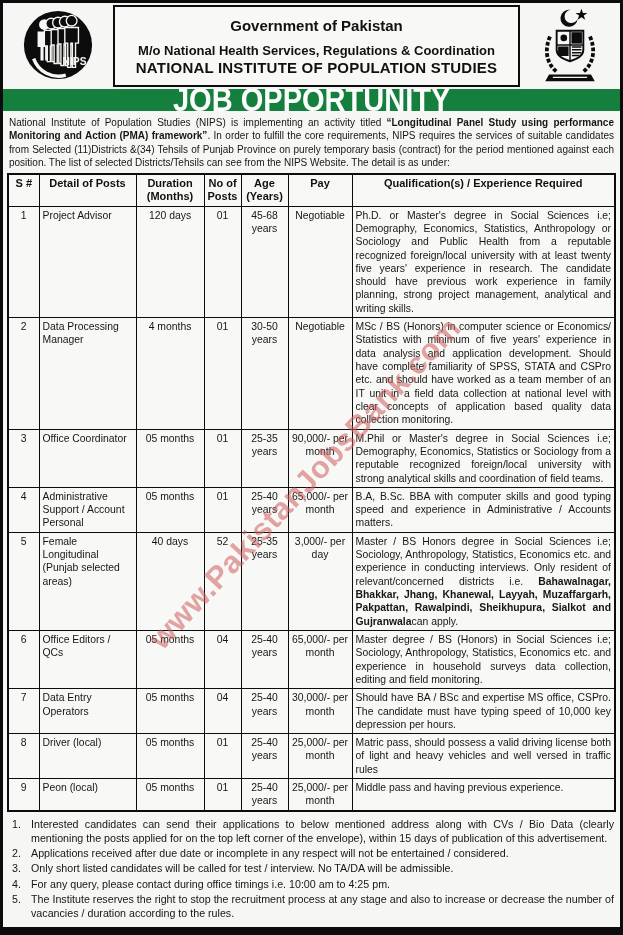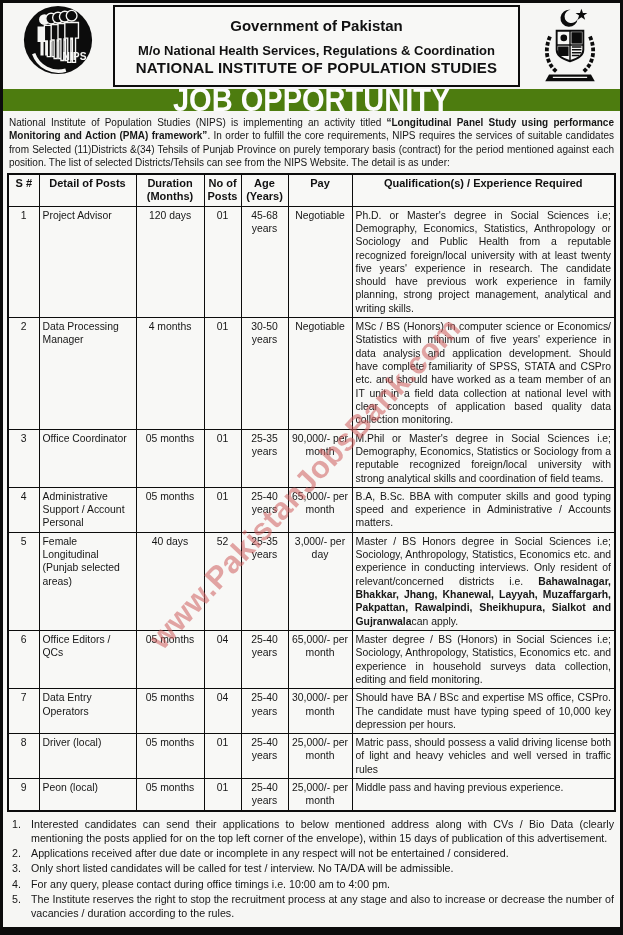--- a/index.html
+++ b/index.html
@@ -7,39 +7,39 @@
   body { font-family: "Liberation Sans", "DejaVu Sans", sans-serif; }
   .page {
     width: 623px; min-height: 935px; margin: 0 auto;
     background: #0c0c0c; padding: 3px; position: relative;
   }
   
   .masthead {
     display: flex; background: #f3f3f1; height: 86px; align-items: stretch;
   }
   .logo-cell {
-    width: 110px; display: flex; align-items: flex-start; justify-content: center;
+    width: 110px; display: flex; align-items: center; justify-content: center;
     background: #f6f6f4;
   }
   .title-cell {
     flex: 1; border: 2px solid #0c0c0c; background: #f8f8f6;
     margin: 2px 0; display: flex; flex-direction: column;
     align-items: center; justify-content: center; text-align: right;
     padding: 2px 4px;
   }
   .gov-line       { font-weight: bold; font-size: 15px; color: #111; }
   .ministry-line  { font-weight: bold; font-size: 13px; color: #111; margin-top: 9px; }
   .institute-line { font-weight: bold; font-size: 15px;  color: #111; margin-top: 1px; letter-spacing: 0.2px; }
   .emblem-cell {
     width: 100px; display: flex; align-items: center; justify-content: center;
     background: #f6f6f4;
   }
   
   .banner {
-    background: #4d7c0f; height: 22px; display: flex;
+    background: #15803d; height: 22px; display: flex;
     align-items: center; justify-content: center; overflow: hidden;
   }
   .banner-text {
     color: #fcfcfc; font-weight: bold; font-size: 33px; line-height: 36px;
     transform: scaleX(0.88); transform-origin: center; letter-spacing: 0px;
     white-space: nowrap;
   }
   
   .content { background: #f6f6f4; padding: 3px 4px 4px; }
   .intro {
@@ -272,21 +272,21 @@
       <span class="txt">Applications received after due date or incomplete in any respect will not be entertained / considered.</span>
     </div>
 
     <div class="note">
       <span class="num">3.</span>
       <span class="txt">Only short listed candidates will be called for test / interview. No TA/DA will be admissible.</span>
     </div>
 
     <div class="note">
       <span class="num">4.</span>
-      <span class="txt">For any query, please contact during office timings i.e. 10:00 am to 4:00 pm.</span>
+      <span class="txt">For any query, please contact during office timings i.e. 10:00 am to 4:25 pm.</span>
     </div>
 
     <div class="note">
       <span class="num">5.</span>
       <span class="txt">The Institute reserves the right to stop the recruitment process at any stage and also to increase or decrease the number of vacancies / duration according to the rules.</span>
     </div>
   </div>
   </main>
 
   <div class="watermark">www.PakistanJobsBank.com</div>

